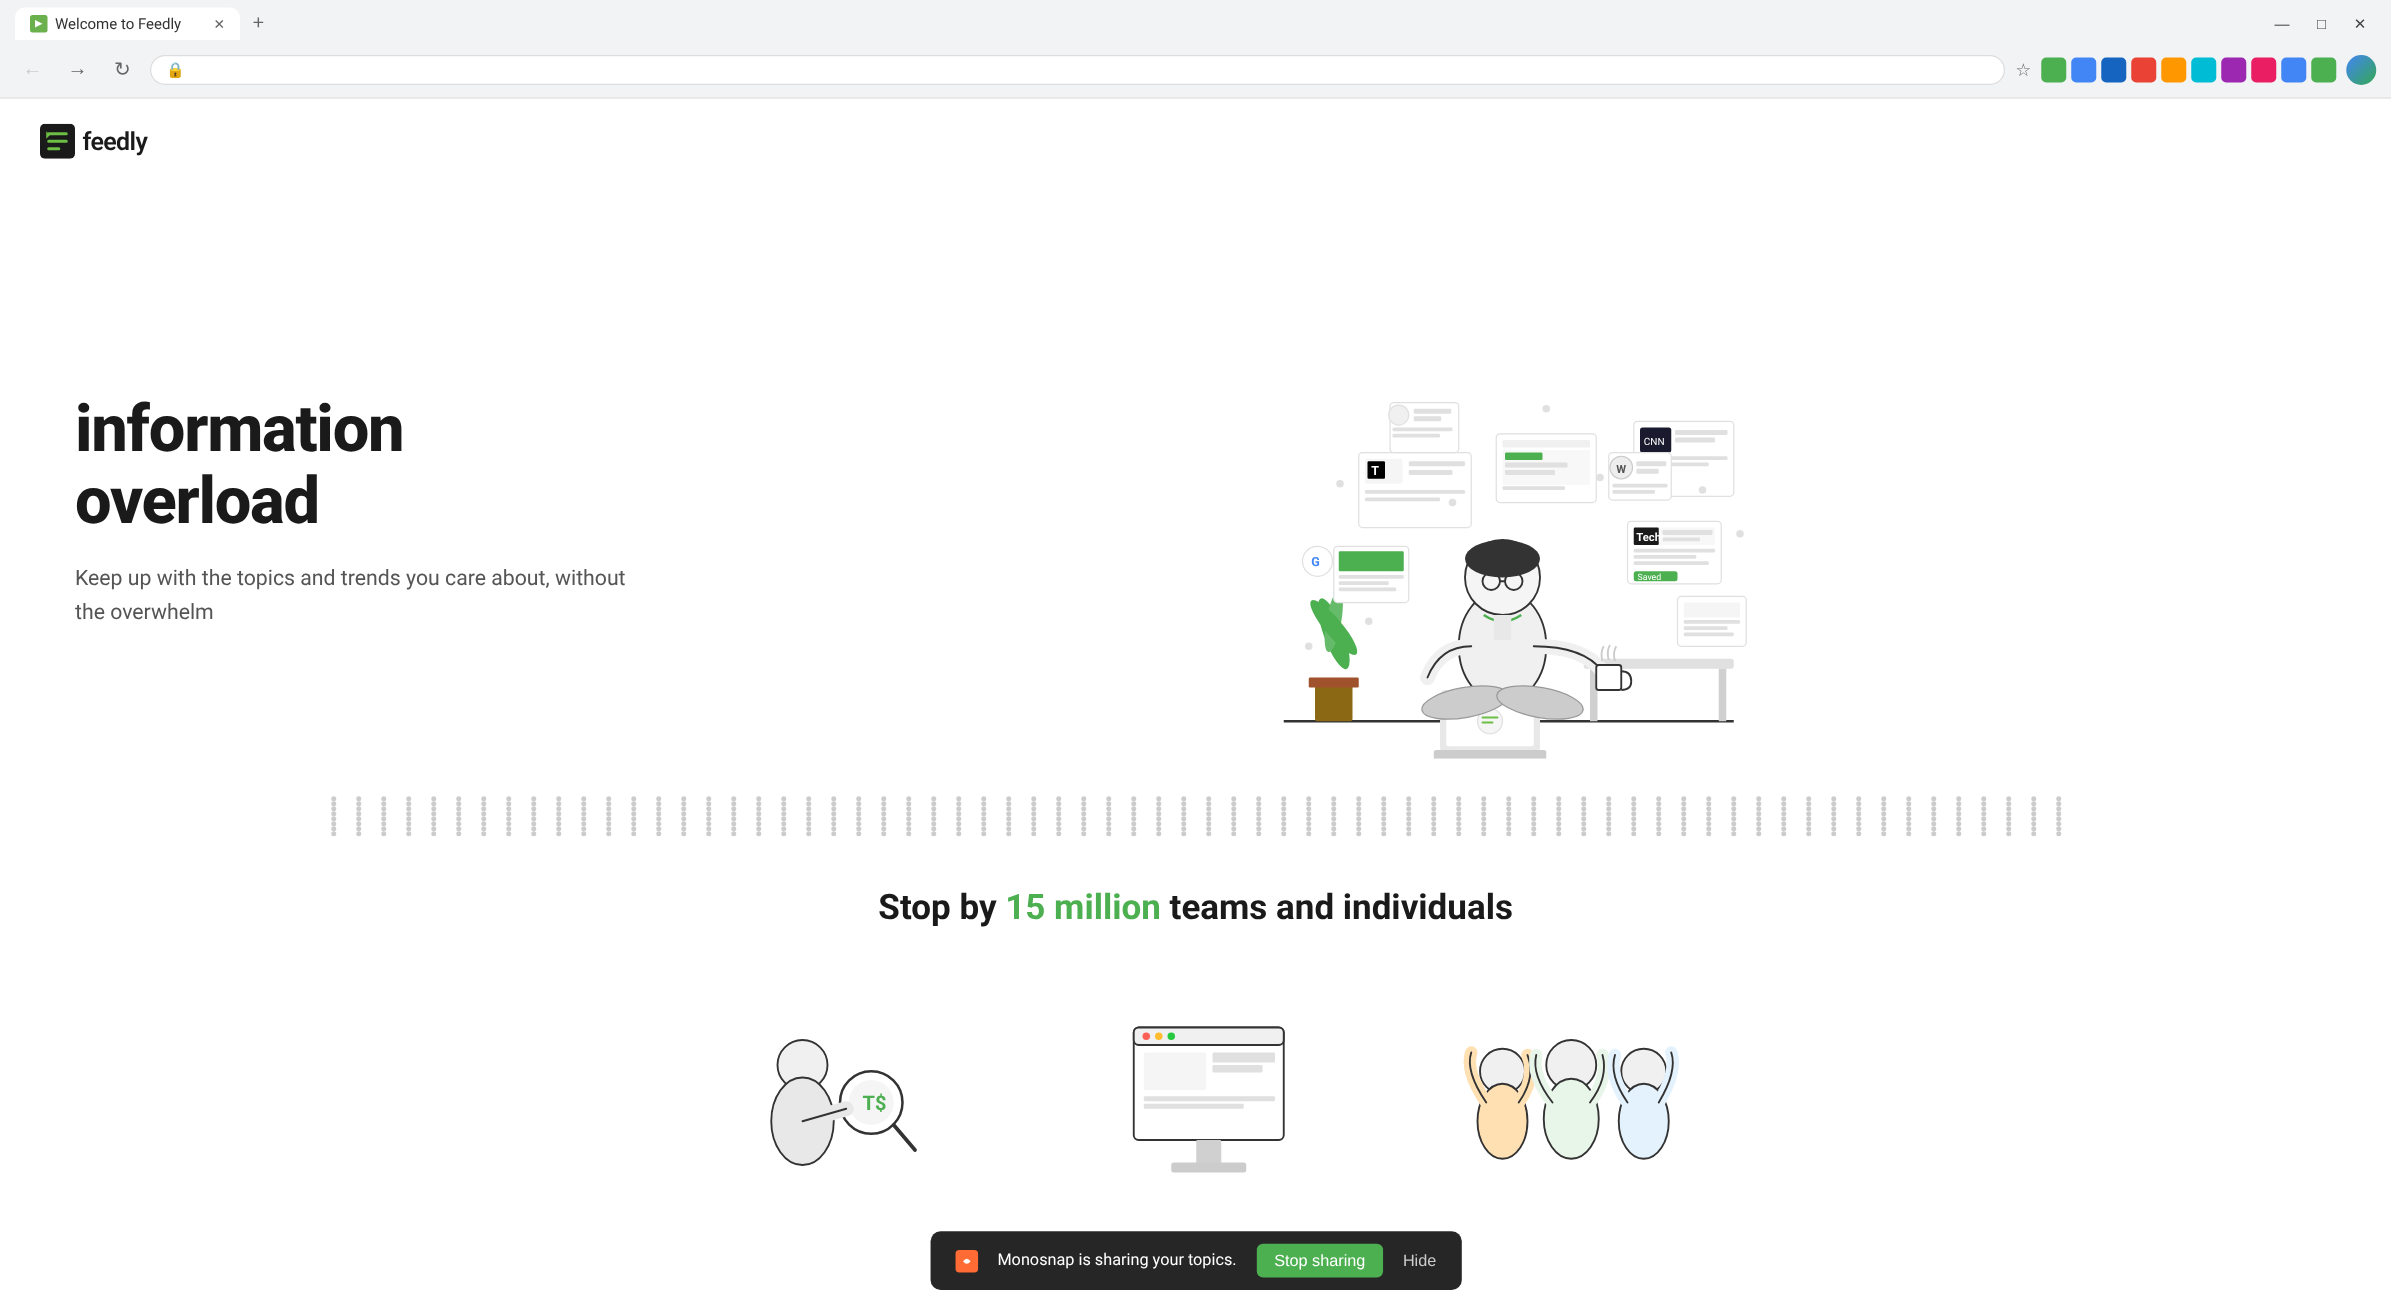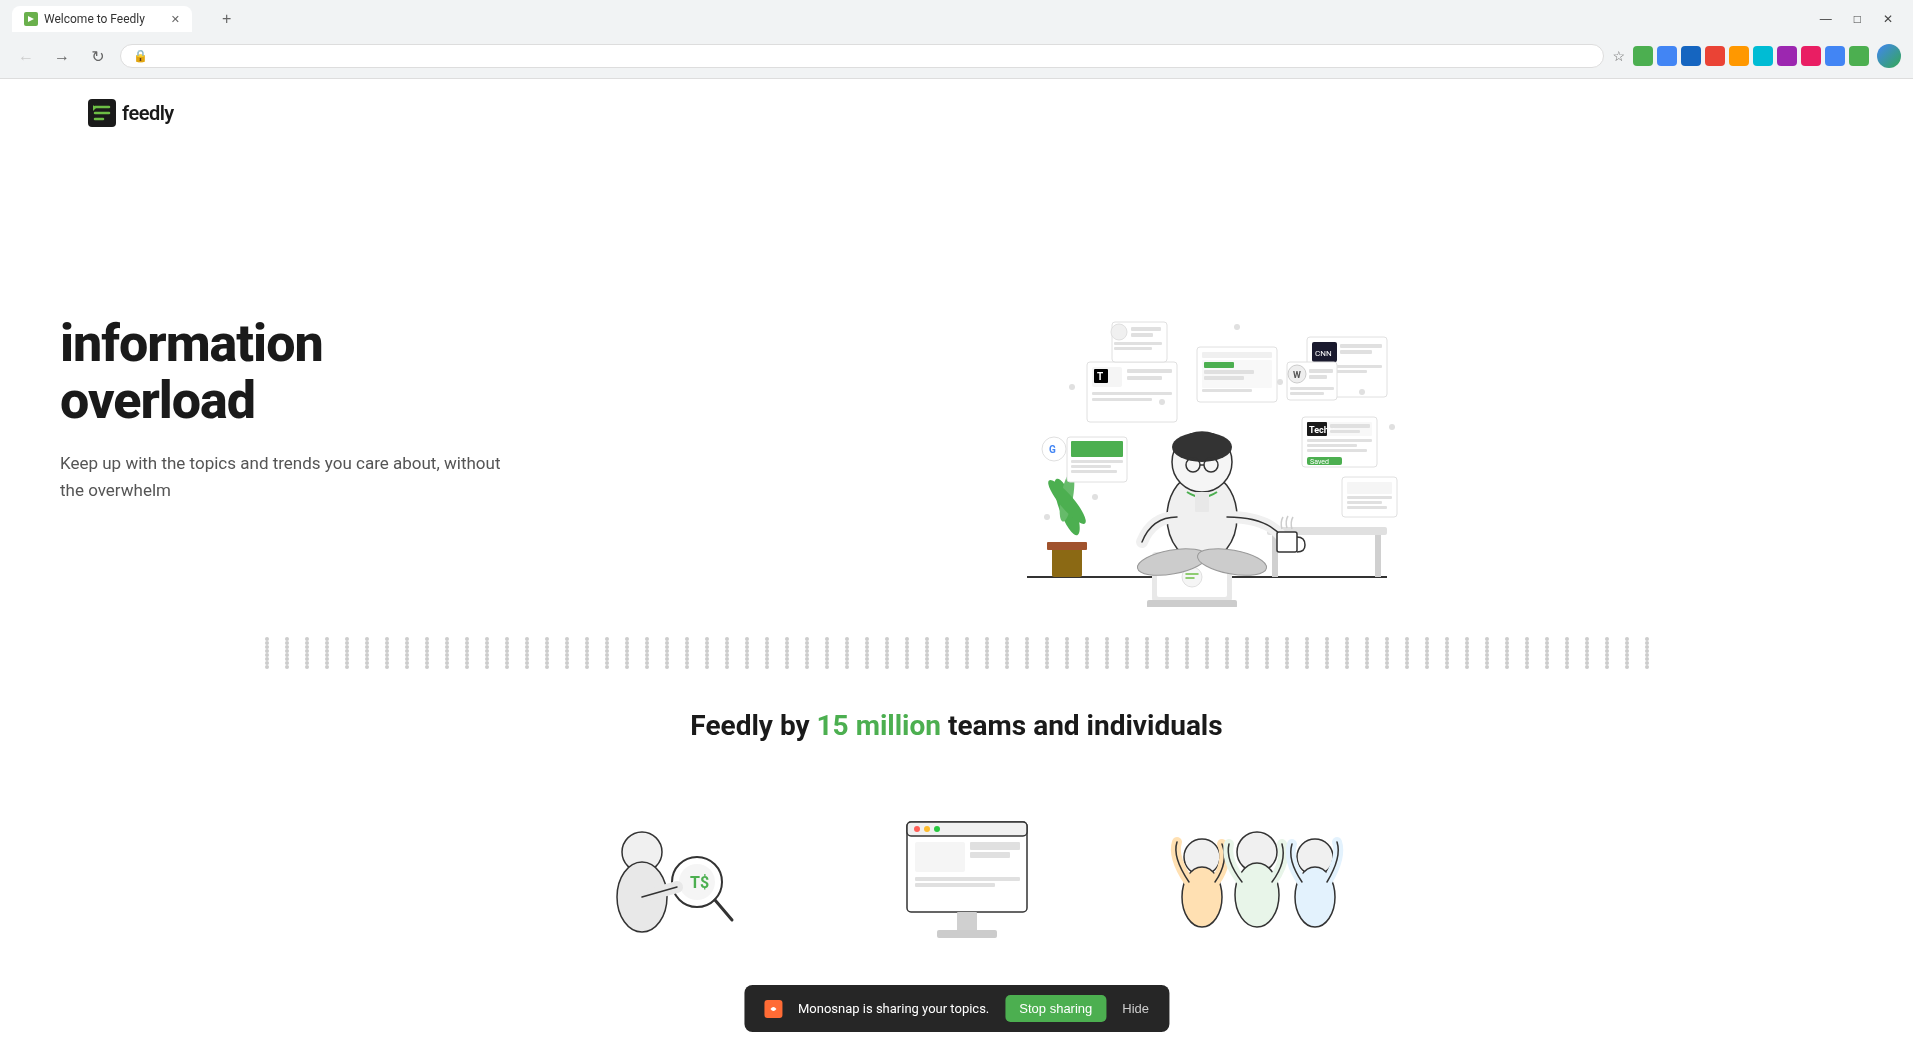--- a/index.html
+++ b/index.html
@@ -7,21 +7,21 @@
 
     
     .browser-chrome {
       background: #f1f3f4;
       border-bottom: 1px solid #ddd;
     }
     .browser-titlebar {
       display: flex;
       align-items: center;
       padding: 6px 12px;
-      gap: 24px;
+      gap: 4px;
       justify-content: flex-end;
     }
     .browser-tab {
       display: flex;
       align-items: center;
       background: #fff;
       border-radius: 8px 8px 0 0;
       padding: 6px 12px;
       font-size: 12px;
       color: #333;
@@ -121,21 +121,21 @@
       cursor: pointer;
     }
 
     
     .page-content { background: #fff; }
 
     
     nav {
       display: flex;
       align-items: center;
-      padding: 20px 88px;
+      padding: 20px 32px;
       border-bottom: none;
     }
     .logo {
       display: flex;
       align-items: center;
       gap: 6px;
       text-decoration: none;
     }
     .logo-icon {
       width: 28px;
@@ -1132,21 +1132,21 @@
               <div style="width:4px;height:4px;background:#ccc;border-radius:50%;flex-shrink:0;"></div>
               <div style="width:4px;height:4px;background:#ccc;border-radius:50%;flex-shrink:0;"></div>
               <div style="width:4px;height:4px;background:#ccc;border-radius:50%;flex-shrink:0;"></div>
               <div style="width:4px;height:4px;background:#ccc;border-radius:50%;flex-shrink:0;"></div>
             </div>
           </div>
       </div>
     </div>
 
     <div class="loved-section">
-      <span>Feedly by </span><span class="loved-highlight">15 million</span><span> teams and individuals</span>
+      <span>Stop by </span><span class="loved-highlight">15 million</span><span> teams and individuals</span>
     </div>
   </div>
 
   <div class="bottom-section">
     <svg width="220" height="180" viewBox="0 0 220 180">
 
       <circle cx="85" cy="50" r="20" fill="#f0f0f0" stroke="#333" stroke-width="1.5"></circle>
       <ellipse cx="85" cy="95" rx="25" ry="35" fill="#e8e8e8" stroke="#333" stroke-width="1.5"></ellipse>
 
       <circle cx="140" cy="80" r="25" fill="none" stroke="#333" stroke-width="2"></circle>

